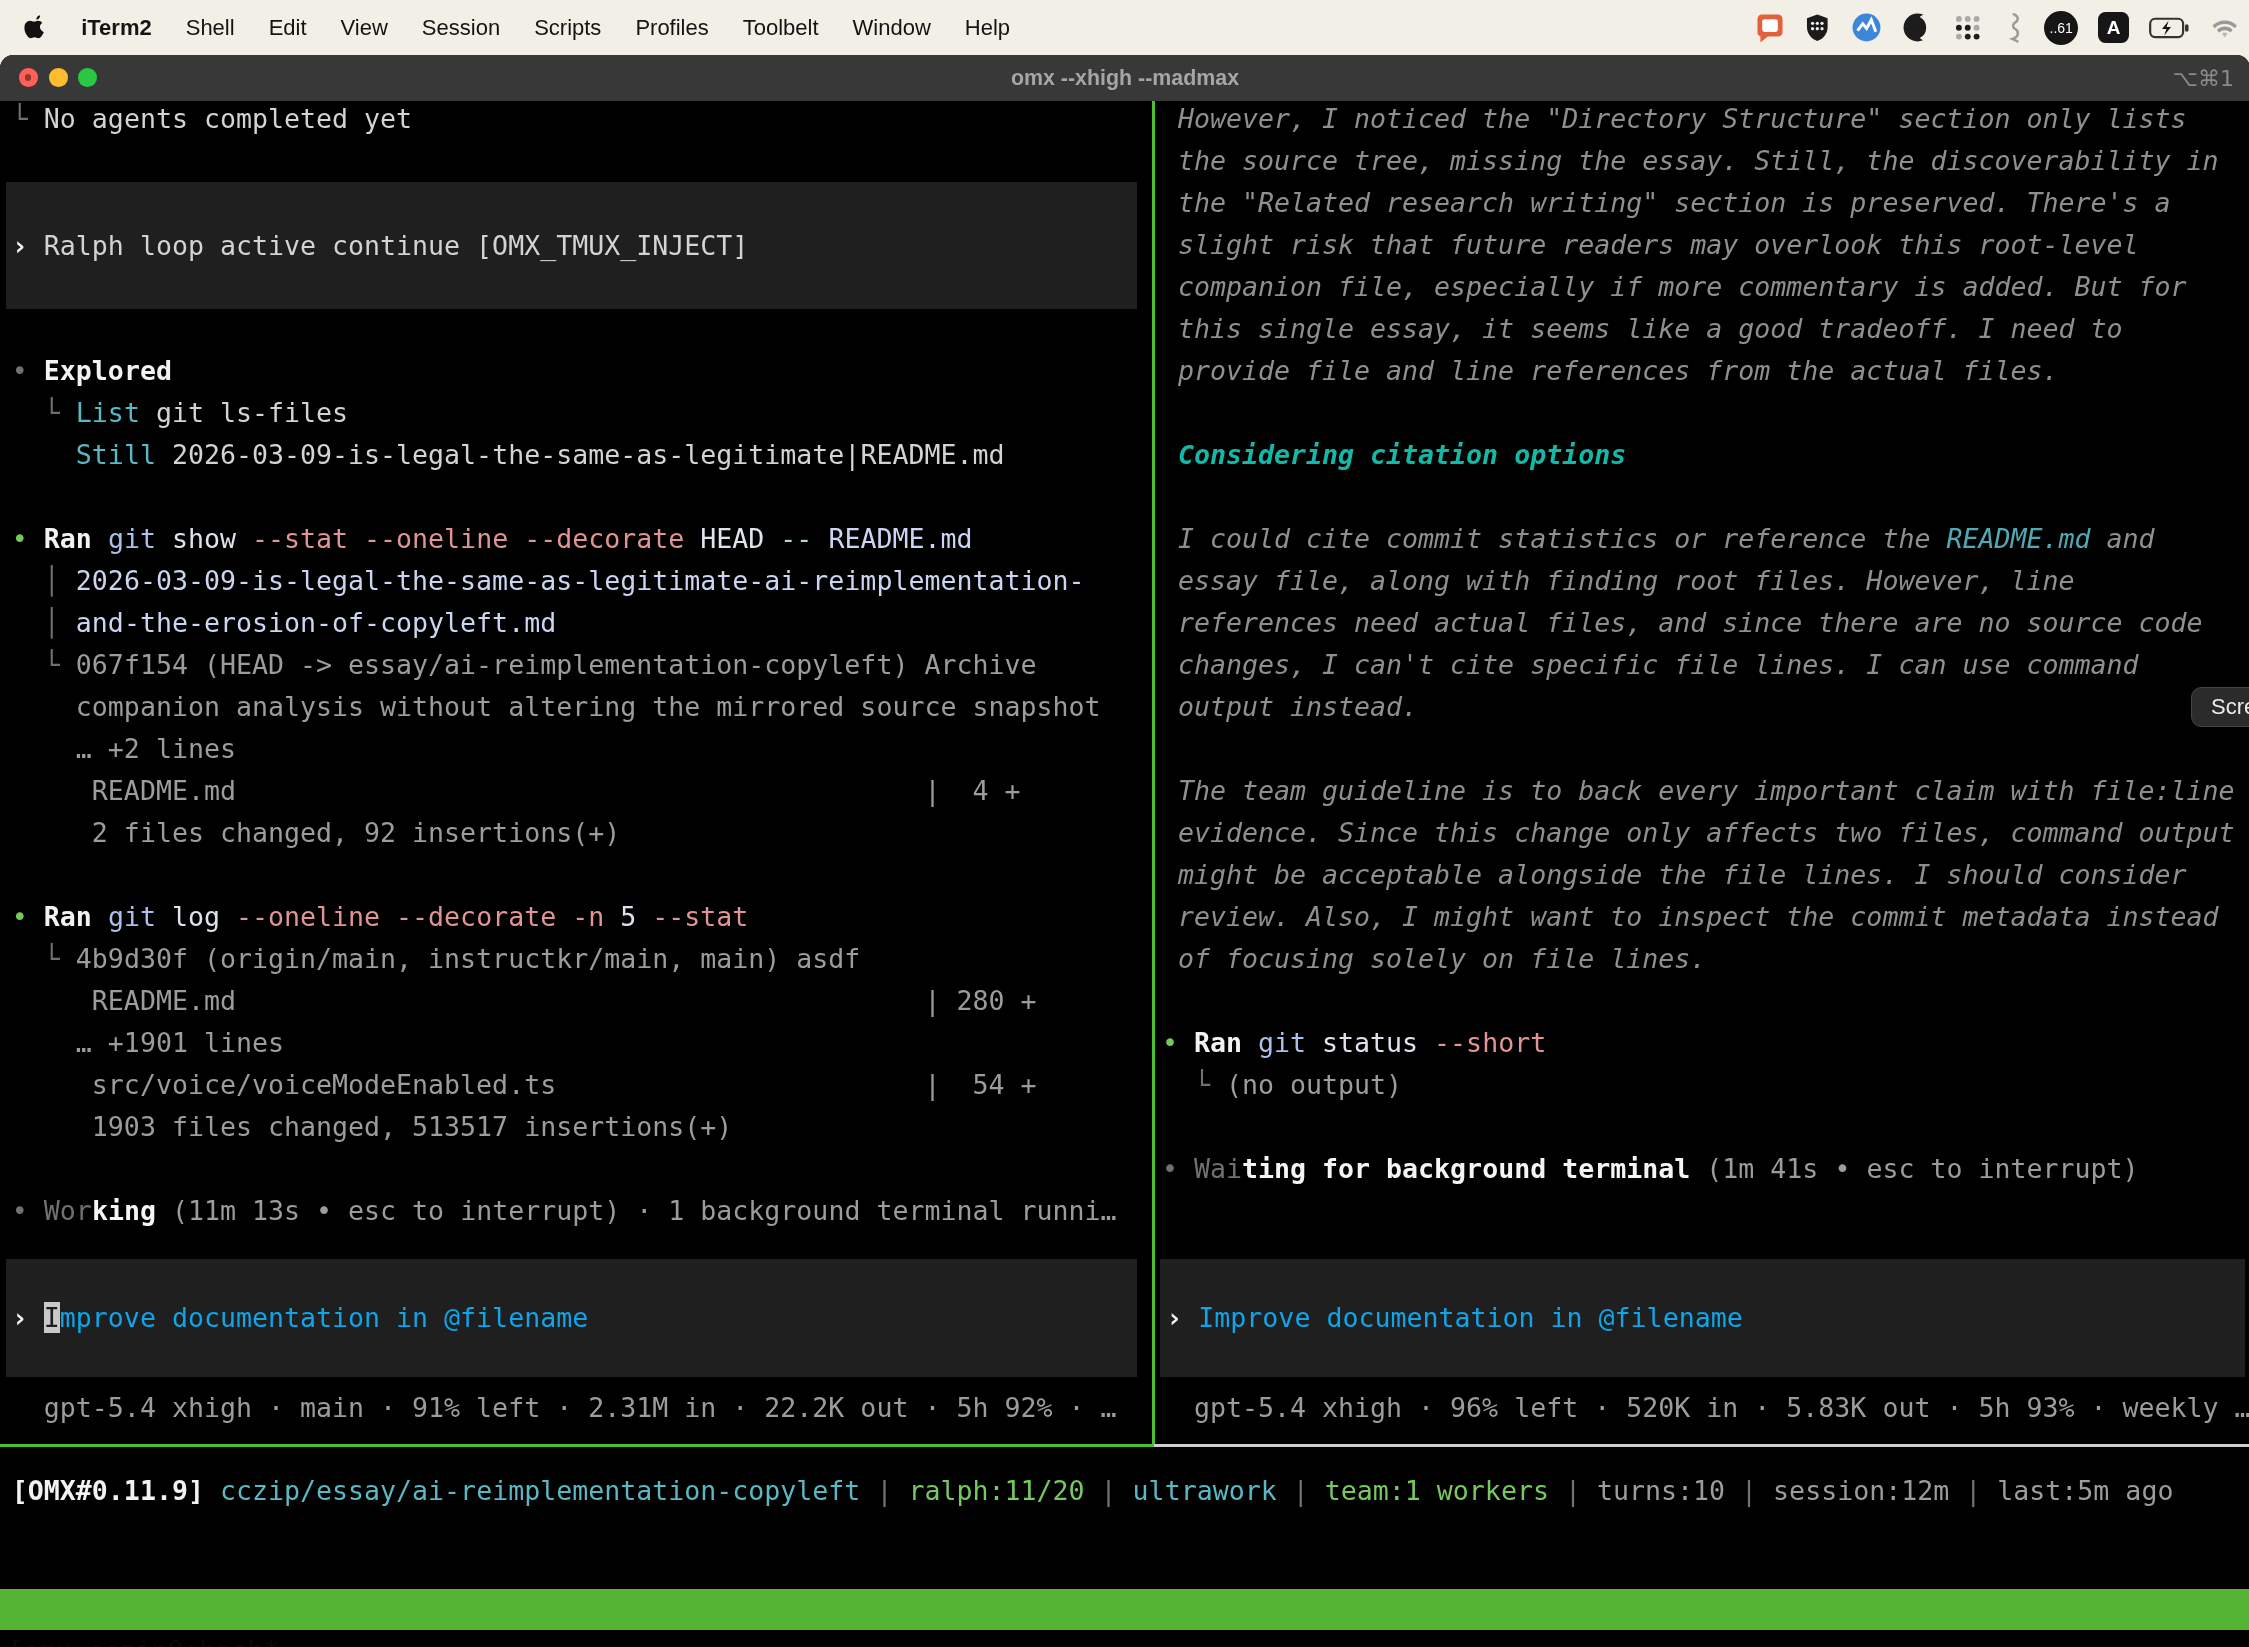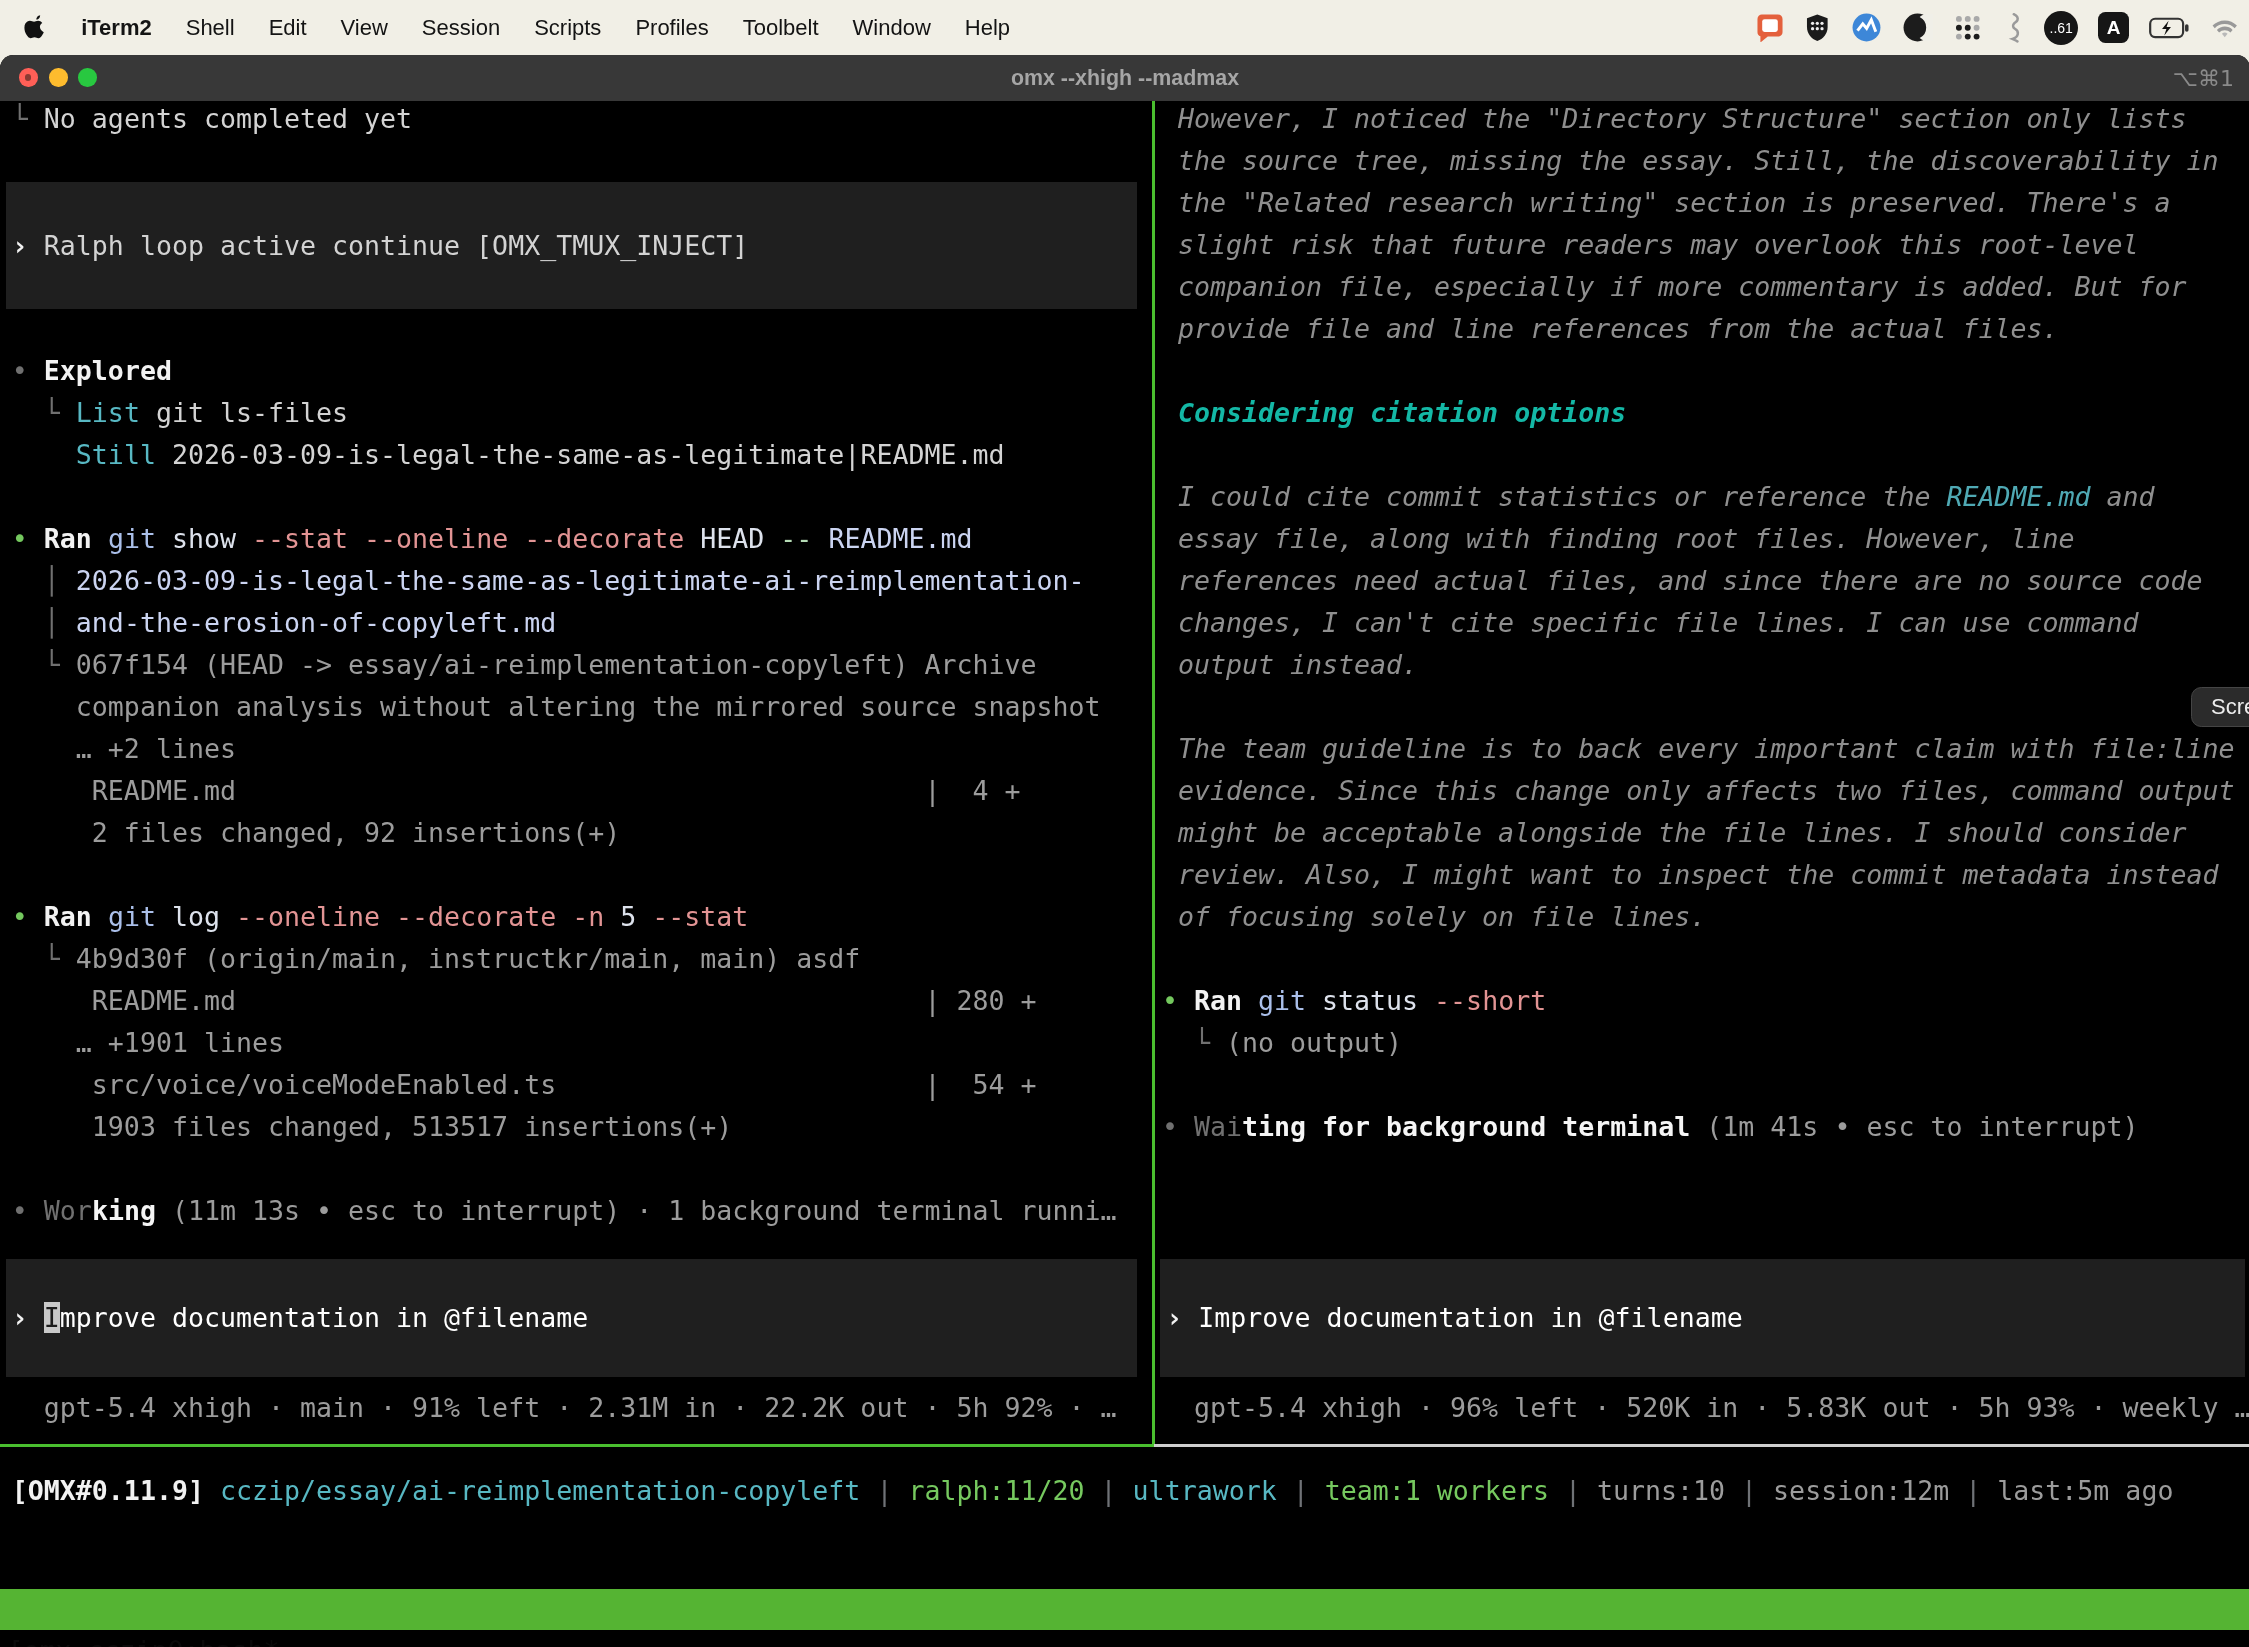--- a/index.html
+++ b/index.html
@@ -72,21 +72,21 @@
   .s-pe{color:#aabfe9;}           
   .s-w{color:#dde2ec;text-align:center;}            
   .s-m{color:#b6dcb6;}            
   .s-l{color:#cbd4f1;}            
   .s-gb{color:#74c85e;}           
   .s-gr{color:#76c95f;}           
   .s-i{color:#8f8f8f;font-style:italic;}
   .s-ib{color:#14b8a6;font-style:italic;font-weight:bold;}
   .s-ic{color:#4fa9b4;font-style:italic;}
   .s-sh{color:#f5f5f5;font-weight:bold;}
-  .s-ph{color:#ffffff;}
+  .s-ph{color:#0ea5e9;}
   .s-cur{background:#c9c9c9;color:#1c1c1c;}
 
   
   .toast{position:absolute;left:2191px;top:687px;width:89px;height:40px;background:#2b2b2b;
     border:0.7px solid #454545;border-radius:10.3px;color:#ececec;font-family:"Liberation Sans",sans-serif;
     font-size:22px;display:flex;align-items:center;padding-left:19px;box-sizing:border-box;}
 </style>
 </head>
 <body>
 
@@ -236,20 +236,21 @@
 
       <div class="vdiv"></div>
 
       <div class="pane pright">
         <div class="out">
             <div class="ln"><span class="s-i"> However, I noticed the "Directory Structure" section only lists</span></div>
             <div class="ln"><span class="s-i"> the source tree, missing the essay. Still, the discoverability in</span></div>
             <div class="ln"><span class="s-i"> the "Related research writing" section is preserved. There's a</span></div>
             <div class="ln"><span class="s-i"> slight risk that future readers may overlook this root-level</span></div>
             <div class="ln"><span class="s-i"> companion file, especially if more commentary is added. But for</span></div>
+            <div class="ln"><span class="s-i"> this single essay, it seems like a good tradeoff. I need to</span></div>
             <div class="ln"><span class="s-i"> provide file and line references from the actual files.</span></div>
             <div class="ln"></div>
             <div class="ln"><span class="s-ib"> Considering citation options</span></div>
             <div class="ln"></div>
             <div class="ln"><span class="s-i"> I could cite commit statistics or reference the </span><span class="s-ic">README.md</span><span class="s-i"> and</span></div>
             <div class="ln"><span class="s-i"> essay file, along with finding root files. However, line</span></div>
             <div class="ln"><span class="s-i"> references need actual files, and since there are no source code</span></div>
             <div class="ln"><span class="s-i"> changes, I can't cite specific file lines. I can use command</span></div>
             <div class="ln"><span class="s-i"> output instead.</span></div>
             <div class="ln"></div>

